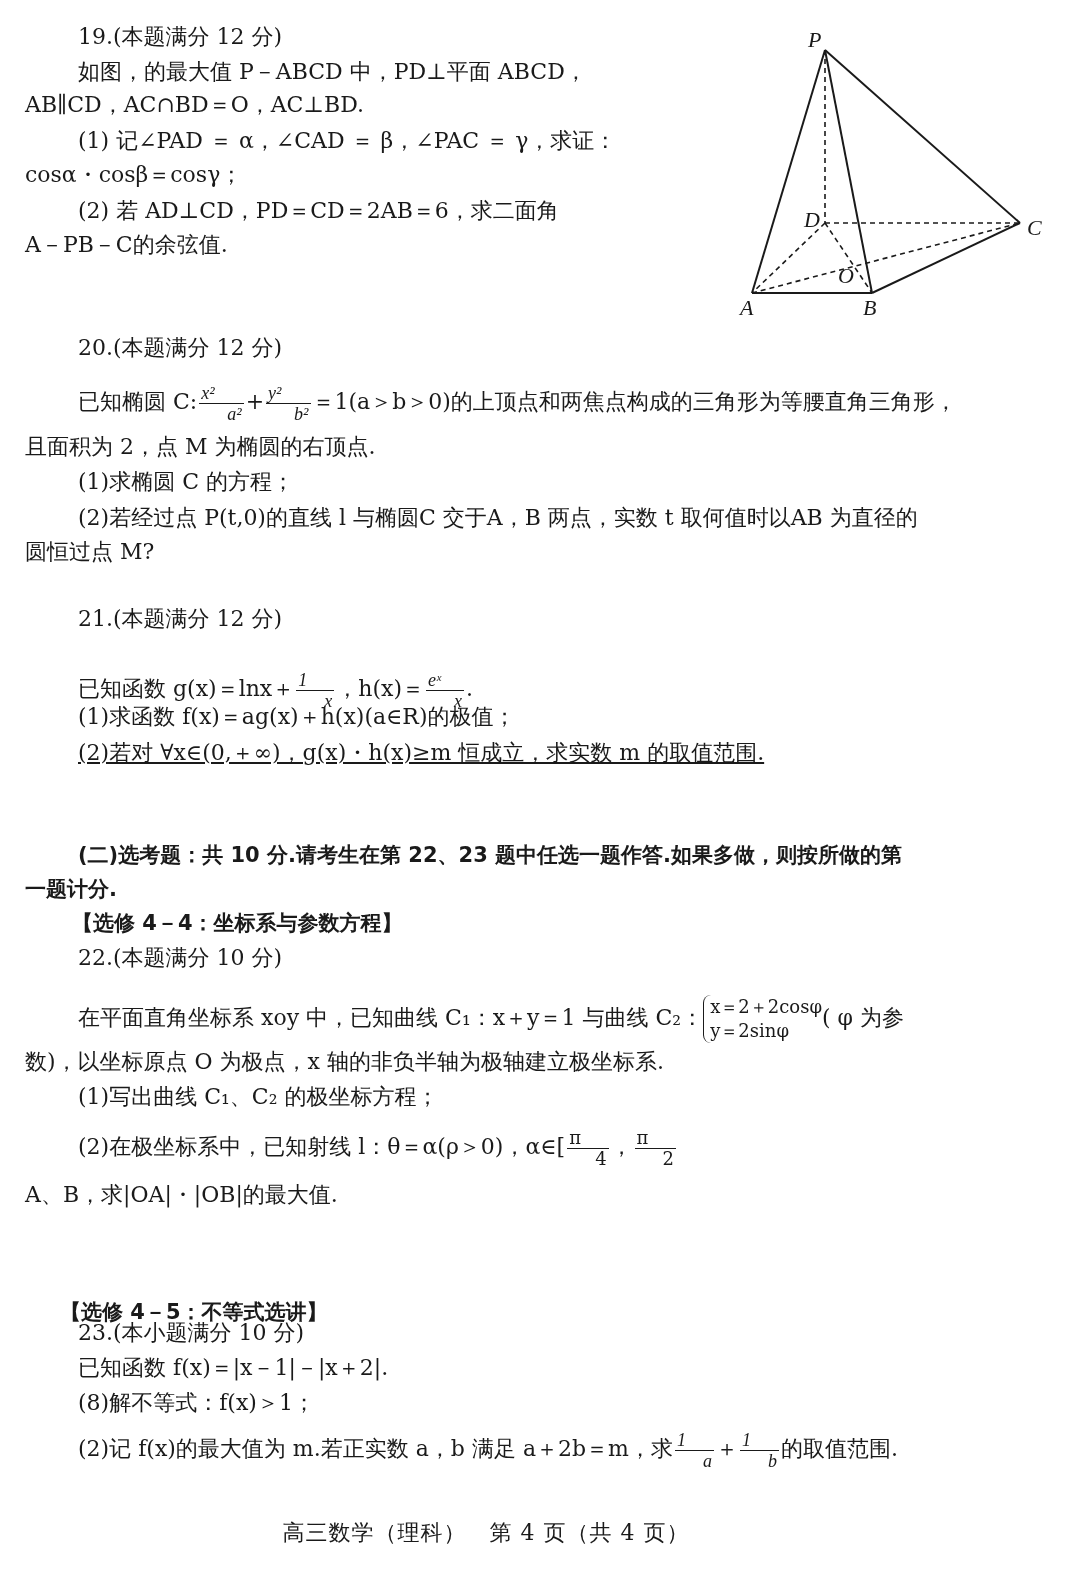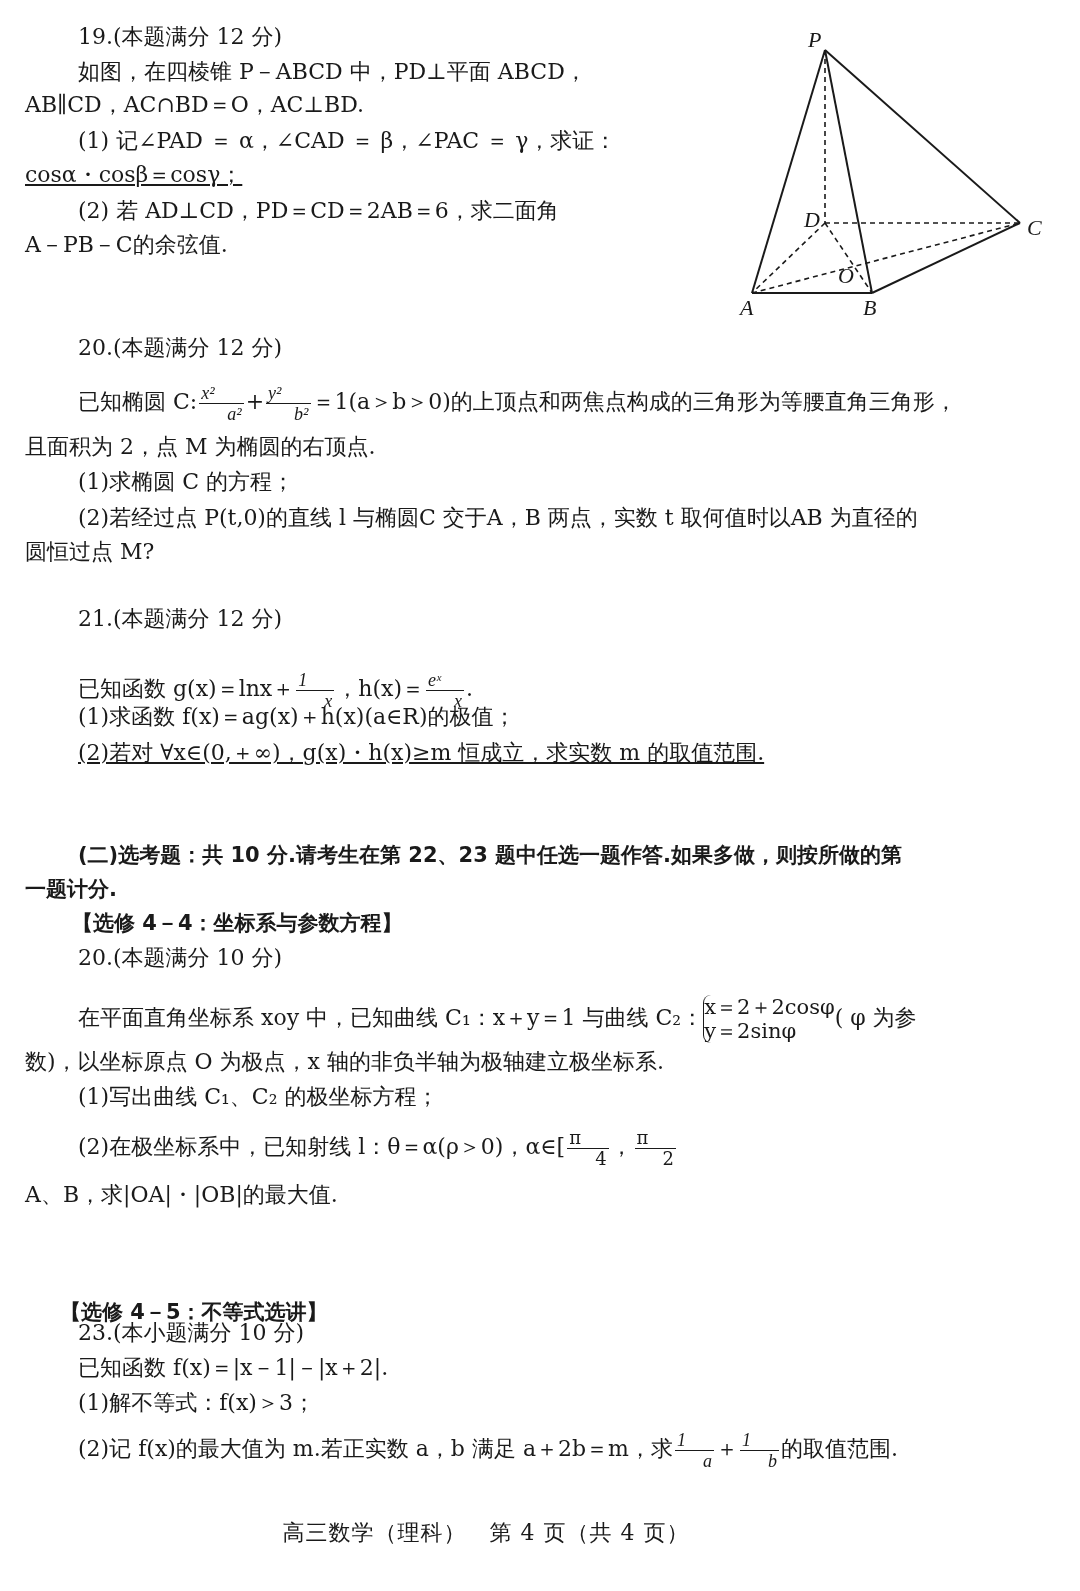--- a/index.html
+++ b/index.html
@@ -7,33 +7,33 @@
     width:1080px; height:1591px; position:relative; overflow:hidden;
     font-family: "DejaVu Serif", "Liberation Serif", serif;
     color:#1a1a1a; font-size:22px;
   }
   .ln { position:absolute; white-space:nowrap; line-height:30px; }
   .it { font-style:italic; font-family:"Liberation Serif", "DejaVu Serif", serif; }
   .b { font-weight:bold; font-family:"DejaVu Sans", sans-serif; }
   .frac { display:inline-block; vertical-align:middle; font-size:18px; line-height:20px; margin:0 2px; }
   .frac .num { display:block; border-bottom:1px solid #1a1a1a; padding:0 2px; }
   .frac .den { display:block; padding:0 2px;margin-left:26px; }
-  .brace { display:inline-block; vertical-align:middle; font-size:21px; line-height:24px; border-left:1.5px solid #1a1a1a; border-radius:8px 0 0 8px; }
+  .brace { display:inline-block; vertical-align:middle; font-size:18px; line-height:24px; border-left:1.5px solid #1a1a1a; border-radius:8px 0 0 8px; padding-left:6px; }
   .brace span { display:block; }
   .figure { position:absolute; left:730px; top:25px; width:345px; height:295px; }
   .footer { position:absolute; top:1518px; left:0; width:972px; text-align:center; font-size:22px; letter-spacing:1px; }
 </style>
 </head>
 <body>
 
 <div class="ln" style="left:78px;top:22px;">19.(本题满分 12 分)</div>
-<div class="ln" style="left:78px;top:57px;">如图，在四棱锥 P－ABCD 中，PD⊥平面 ABCD，</div>
+<div class="ln" style="left:78px;top:57px;">如图，的最大值 P－ABCD 中，PD⊥平面 ABCD，</div>
 <div class="ln" style="left:25px;top:90px;">AB∥CD，AC∩BD＝O，AC⊥BD.</div>
 <div class="ln" style="left:78px;top:126px;">(1) 记∠PAD ＝ α，∠CAD ＝ β，∠PAC ＝ γ，求证：</div>
-<div class="ln" style="left:25px;top:160px;text-decoration:underline;">cosα・cosβ＝cosγ；</div>
+<div class="ln" style="left:25px;top:160px;">cosα・cosβ＝cosγ；</div>
 <div class="ln" style="left:78px;top:196px;">(2) 若 AD⊥CD，PD＝CD＝2AB＝6，求二面角</div>
 <div class="ln" style="left:25px;top:230px;">A－PB－C的余弦值.</div>
 
 <svg class="figure" viewBox="0 0 345 295" width="345" height="295">
   <g stroke="#1a1a1a" stroke-width="2" fill="none">
 
     <line x1="95" y1="25" x2="22" y2="268"></line>
     <line x1="95" y1="25" x2="142" y2="268"></line>
     <line x1="95" y1="25" x2="290" y2="198"></line>
     <line x1="22" y1="268" x2="142" y2="268"></line>
@@ -69,32 +69,32 @@
 <div class="ln" style="left:78px;top:667px;line-height:44px;">
   <span>已知函数 g(x)＝lnx＋</span><span class="frac it"><span class="num">1</span><span class="den">x</span></span><span>，h(x)＝</span><span class="frac it"><span class="num">eˣ</span><span class="den">x</span></span><span>.</span>
 </div>
 <div class="ln" style="left:78px;top:702px;">(1)求函数 f(x)＝ag(x)＋h(x)(a∈R)的极值；</div>
 <div class="ln" style="left:78px;top:738px;text-decoration:underline;">(2)若对 ∀x∈(0,＋∞)，g(x)・h(x)≥m 恒成立，求实数 m 的取值范围.</div>
 
 <div class="ln b" style="left:78px;top:840px;font-size:21px;">(二)选考题：共 10 分.请考生在第 22、23 题中任选一题作答.如果多做，则按所做的第</div>
 <div class="ln b" style="left:25px;top:874px;font-size:21px;">一题计分.</div>
 <div class="ln b" style="left:72px;top:908px;font-size:21px;">【选修 4－4：坐标系与参数方程】</div>
 
-<div class="ln" style="left:78px;top:943px;">20.(本题满分 10 分)</div>
+<div class="ln" style="left:78px;top:943px;">22.(本题满分 10 分)</div>
 <div class="ln" style="left:78px;top:990px;line-height:56px;">
   <span>在平面直角坐标系 xoy 中，已知曲线 C₁：x＋y＝1 与曲线 C₂：</span><span class="brace"><span>x＝2＋2cosφ</span><span>y＝2sinφ</span></span><span>( φ 为参</span>
 </div>
 <div class="ln" style="left:25px;top:1047px;">数)，以坐标原点 O 为极点，x 轴的非负半轴为极轴建立极坐标系.</div>
 <div class="ln" style="left:78px;top:1082px;">(1)写出曲线 C₁、C₂ 的极坐标方程；</div>
 <div class="ln" style="left:78px;top:1125px;line-height:44px;">
   <span>(2)在极坐标系中，已知射线 l：θ＝α(ρ＞0)，α∈[</span><span class="frac"><span class="num">π</span><span class="den">4</span></span><span>，</span><span class="frac"><span class="num">π</span><span class="den">2</span></span>
 </div>
 <div class="ln" style="left:25px;top:1180px;">A、B，求|OA|・|OB|的最大值.</div>
 
 <div class="ln b" style="left:60px;top:1285px;font-size:21px;margin-top:12px;">【选修 4－5：不等式选讲】</div>
 <div class="ln" style="left:78px;top:1318px;">23.(本小题满分 10 分)</div>
 <div class="ln" style="left:78px;top:1353px;">已知函数 f(x)＝|x－1|－|x＋2|.</div>
-<div class="ln" style="left:78px;top:1388px;">(1)解不等式：f(x)＞3；</div>
+<div class="ln" style="left:78px;top:1388px;">(8)解不等式：f(x)＞1；</div>
 <div class="ln" style="left:78px;top:1427px;line-height:44px;">
   <span>(2)记 f(x)的最大值为 m.若正实数 a，b 满足 a＋2b＝m，求</span><span class="frac it"><span class="num">1</span><span class="den">a</span></span><span>＋</span><span class="frac it"><span class="num">1</span><span class="den">b</span></span><span>的取值范围.</span>
 </div>
 
 <div class="footer">高三数学（理科）　第 4 页（共 4 页）</div>
 
 </body></html>

